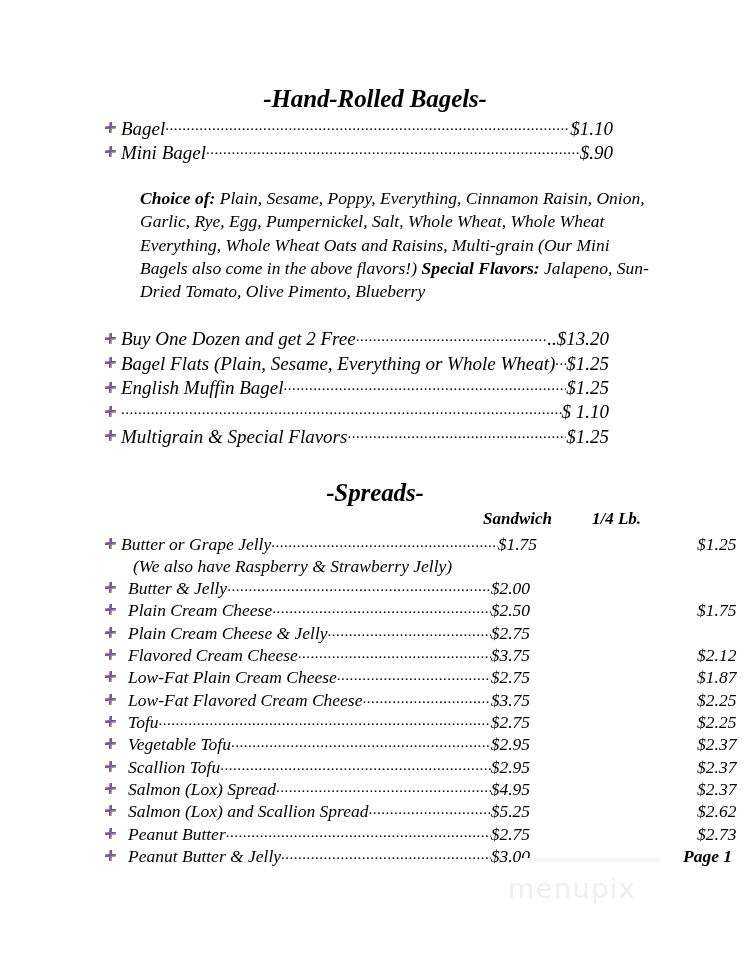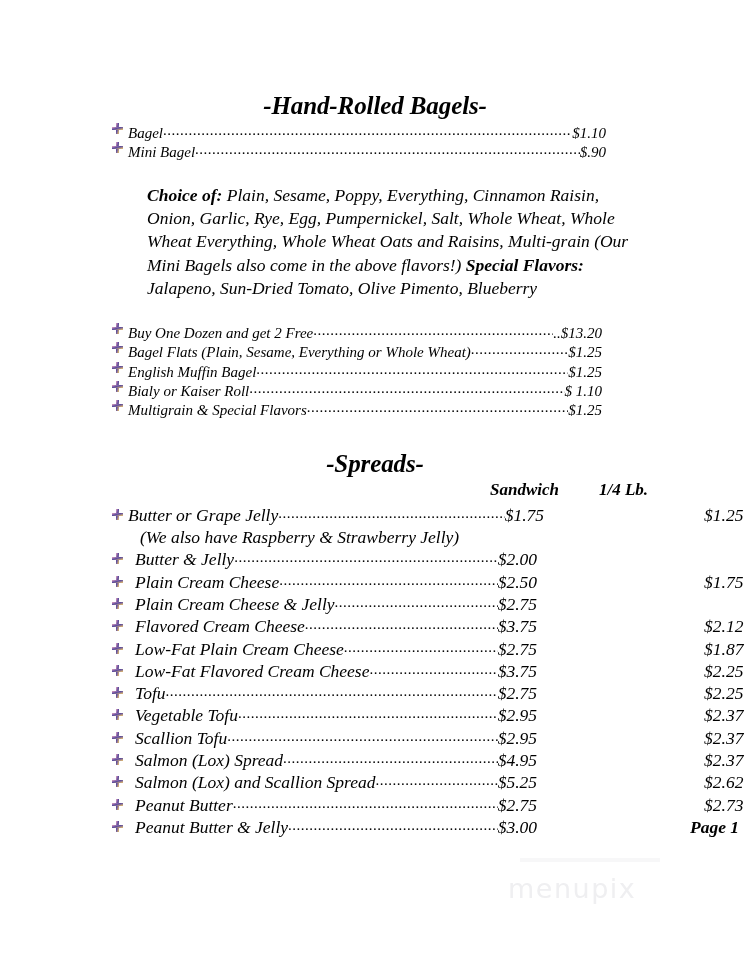--- a/index.html
+++ b/index.html
@@ -13,21 +13,21 @@
     height: 971px;
     position: relative;
     overflow: hidden;
     font-family: "Liberation Serif", "DejaVu Serif", serif;
     color: #000000;
   }
 
   .page {
     position: absolute;
     inset: 0;
-    padding: 7px;
+    padding: 0;
   }
 
   
   .section-heading {
     font-family: "Liberation Serif", "DejaVu Serif", serif;
     font-weight: bold;
     font-style: italic;
     font-size: 25px;
     text-align: center;
     letter-spacing: -0.1px;
@@ -37,23 +37,23 @@
   #heading-spreads { margin: 30px 0 2px 0; font-family: Liberation Serif, serif; }
 
   
   .menu-list {
     list-style: none;
     margin: 0;
     padding: 0;
   }
   .row {
     display: flex;
-    align-items: flex-start;
-    font-style: italic;
-    font-size: 15px;
+    align-items: center;
+    font-style: italic;
+    font-size: 19px;
     line-height: 1.28;
     padding: 0;
     white-space: nowrap;
   }
 
   
   .bullet {
     flex: 0 0 auto;
     width: 11px;
     height: 11px;
@@ -267,21 +267,20 @@
       <span class="leader"></span>
       <span class="price1">$1.25</span>
     </li>
     <li class="row">
       <span class="bullet">
         <svg width="11" height="11" viewBox="0 0 11 11">
             <rect x="4" y="0" width="3" height="11" fill="url(#bg1)"></rect>
             <rect x="0" y="4" width="11" height="3" fill="url(#bg1)"></rect>
           </svg>
       </span>
-      <span class="row-name">Bialy or Kaiser Roll</span>
       <span class="leader"></span>
       <span class="price1">$ 1.10</span>
     </li>
     <li class="row">
       <span class="bullet">
         <svg width="11" height="11" viewBox="0 0 11 11">
             <rect x="4" y="0" width="3" height="11" fill="url(#bg1)"></rect>
             <rect x="0" y="4" width="11" height="3" fill="url(#bg1)"></rect>
           </svg>
       </span>

